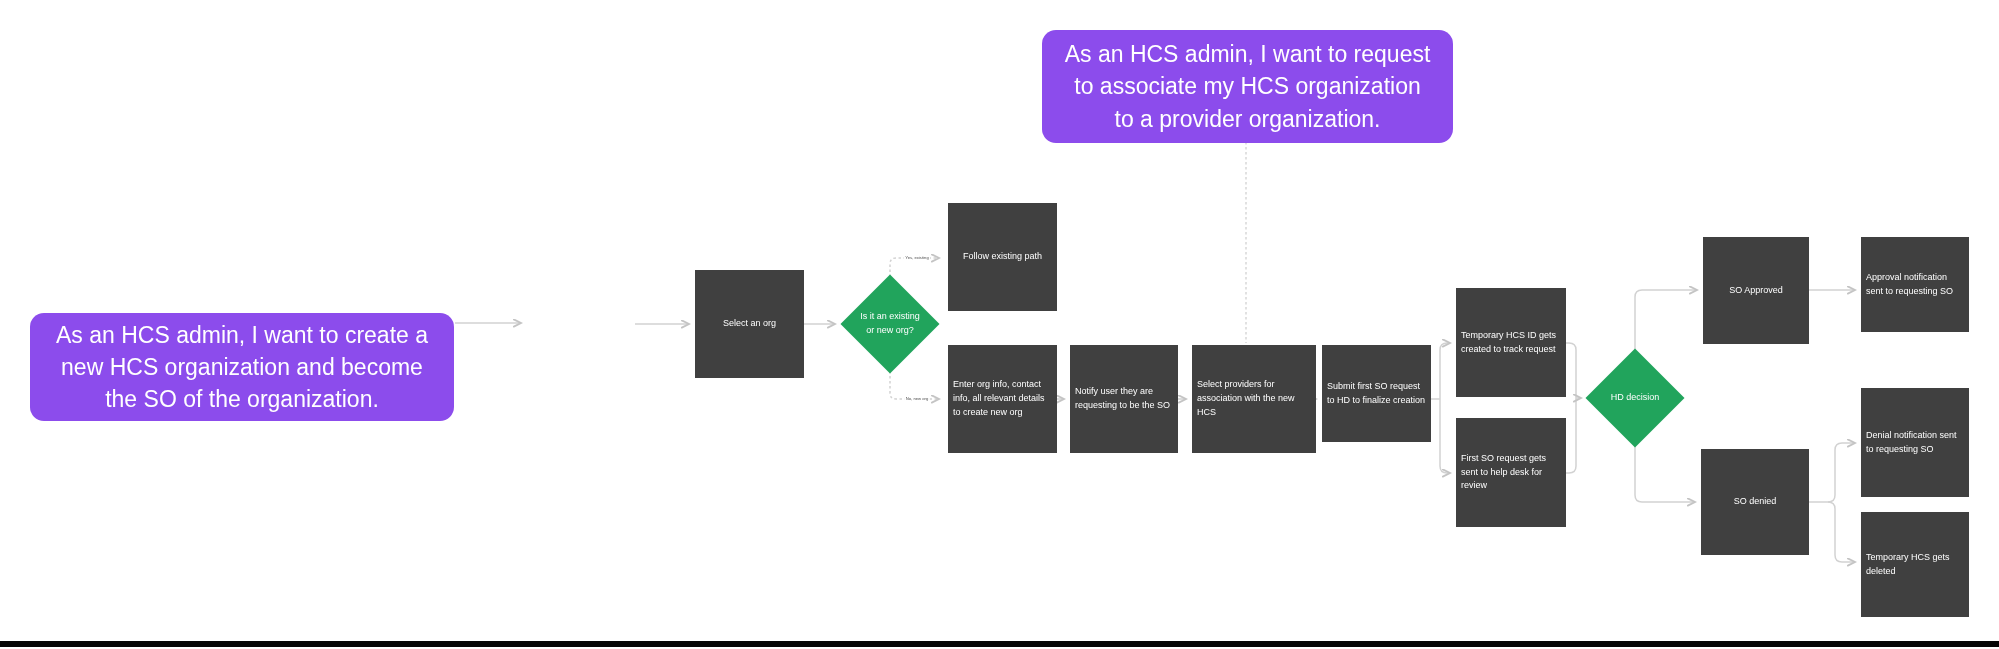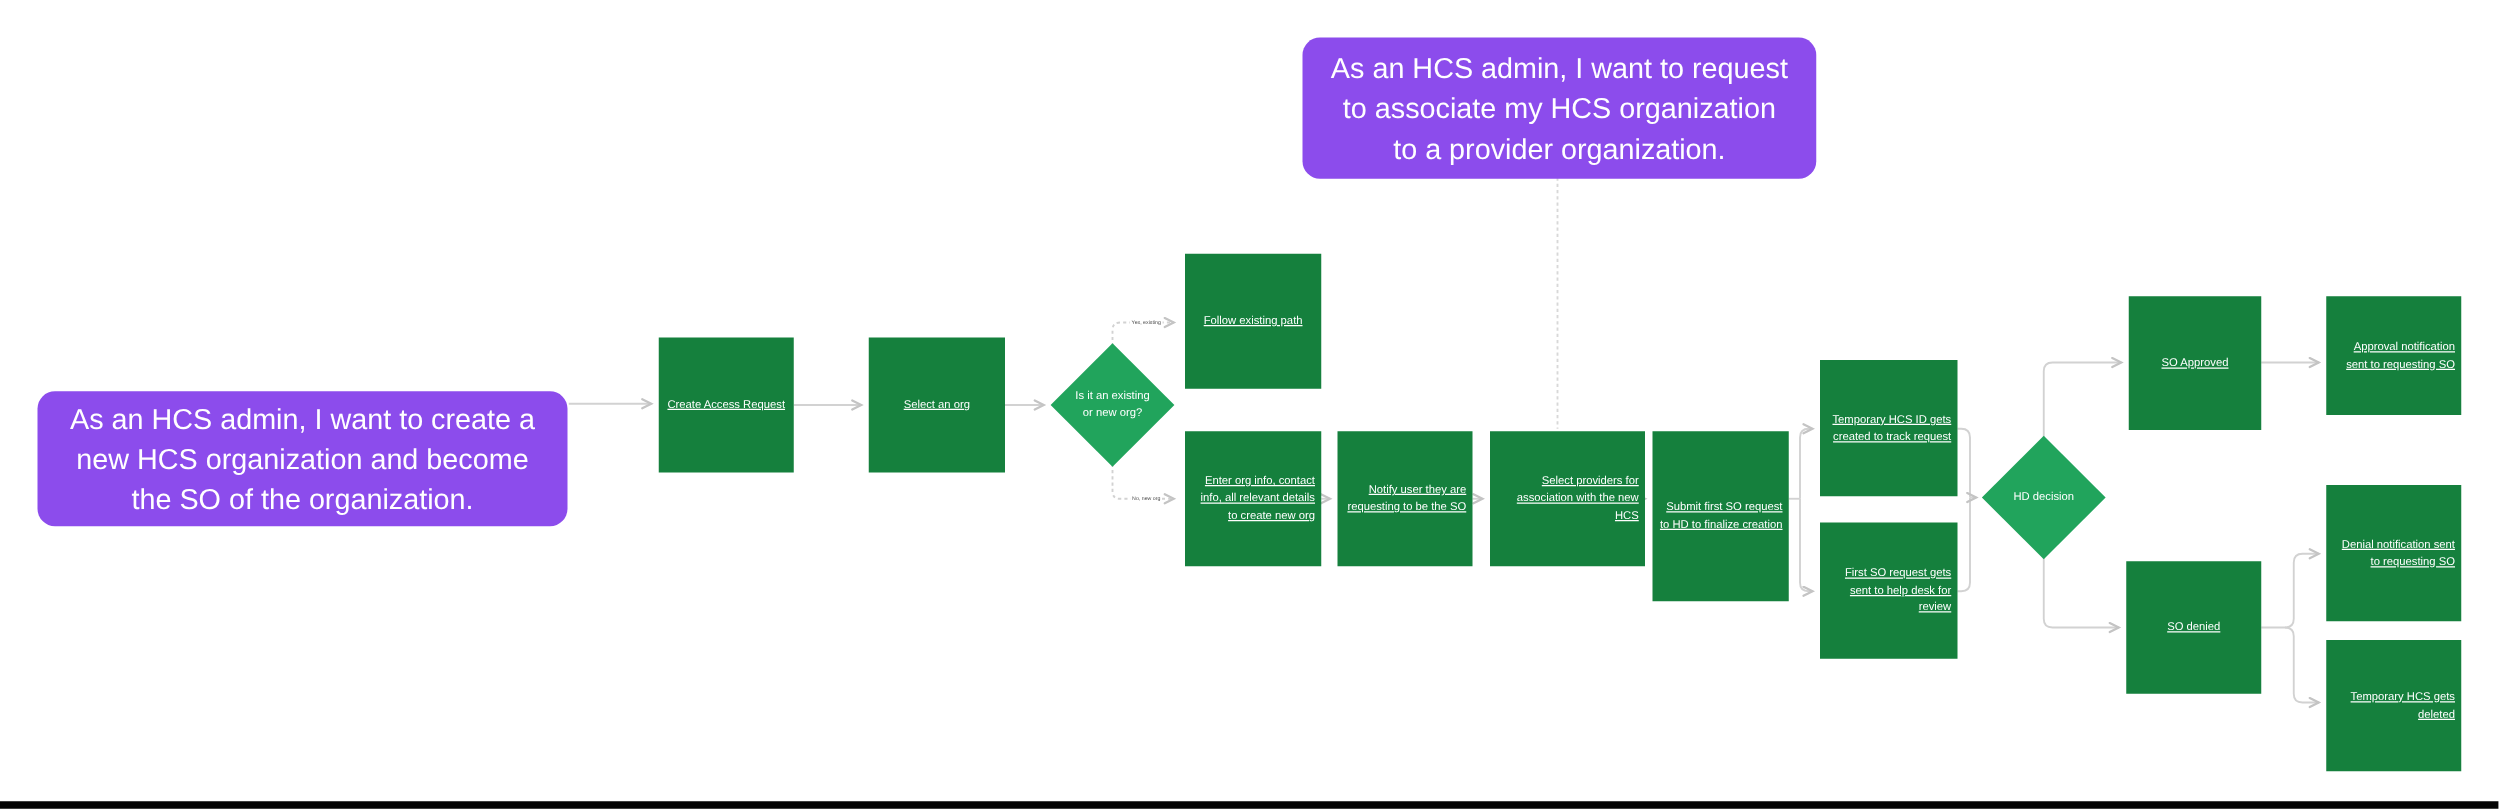--- a/index.html
+++ b/index.html
@@ -7,23 +7,23 @@
     position:relative;width:1999px;height:649px;background:#ffffff;overflow:hidden;
     font-family:"Liberation Sans","DejaVu Sans",sans-serif;
   }
   .wires{position:absolute;left:0;top:0;}
   .note{
     position:absolute;background:#8C4CEC;color:#ffffff;border-radius:14px;
     display:flex;align-items:center;justify-content:center;text-align:center;
     font-size:23px;font-weight:500;line-height:1.4;padding:0 22px;box-sizing:border-box;
   }
   .node{
-    position:absolute;background:#15803d;color:#ffffff;
-    display:flex;align-items:center;justify-content:center;text-align:right;
-    font-size:9px;line-height:1.55;padding:5px;box-sizing:border-box;text-decoration:underline;
+    position:absolute;background:#404040;color:#ffffff;
+    display:flex;align-items:center;justify-content:center;text-align:left;
+    font-size:9px;line-height:1.55;padding:5px;box-sizing:border-box;
   }
   .diamond{
     position:absolute;background:#21A45C;transform:rotate(45deg);
   }
   .diamond-text{
     position:absolute;inset:0;transform:rotate(-45deg);
     display:flex;align-items:center;justify-content:center;text-align:center;
     color:#ffffff;font-size:9px;line-height:1.55;
   }
   .edge-label{
@@ -64,37 +64,36 @@
       <path d="M1809,502 H1828 Q1835,502 1835,495 V450 Q1835,443 1842,443 H1855" marker-end="url(#arr)"></path>
       <path d="M1828,502 Q1835,502 1835,509 V555 Q1835,562 1842,562 H1855" marker-end="url(#arr)"></path>
       <path stroke-dasharray="2.5 2.5" stroke="#D8D8D8" d="M1246,142 V343"></path>
     </g>
   </svg>
 
   <div class="note" style="left:30px;top:269px;width:424px;height:108px;margin-top:44px;">As an HCS admin, I want to create a new HCS organization and become the SO of the organization.</div>
 
   <div class="note" style="left:1042px;top:30px;width:411px;height:113px;">As an HCS admin, I want to request to associate my HCS organization to a provider organization.</div>
 
-  <div class="node" style="left:527px;top:270px;width:108px;height:108px;">Create Access Request</div>
 
   <div class="node" style="left:695px;top:270px;width:109px;height:108px;">Select an org</div>
 
   <div class="diamond" style="left:855px;top:289px;width:70px;height:70px;">
     <span class="diamond-text">Is it an existing or new org?</span>
   </div>
 
   <div class="node" style="left:948px;top:203px;width:109px;height:108px;">Follow existing path</div>
 
   <div class="node" style="left:948px;top:345px;width:109px;height:108px;">Enter org info, contact info, all relevant details to create new org</div>
 
   <div class="node" style="left:1070px;top:345px;width:108px;height:108px;">Notify user they are requesting to be the SO</div>
 
   <div class="node" style="left:1192px;top:345px;width:124px;height:108px;">Select providers for association with the new HCS</div>
 
-  <div class="node" style="left:1322px;top:345px;width:109px;height:136px;">Submit first SO request to HD to finalize creation</div>
+  <div class="node" style="left:1322px;top:345px;width:109px;height:97px;">Submit first SO request to HD to finalize creation</div>
 
   <div class="node" style="left:1456px;top:288px;width:110px;height:109px;">Temporary HCS ID gets created to track request</div>
 
   <div class="node" style="left:1456px;top:418px;width:110px;height:109px;">First SO request gets sent to help desk for review</div>
 
   <div class="diamond" style="left:1600px;top:363px;width:70px;height:70px;">
     <span class="diamond-text">HD decision</span>
   </div>
 
   <div class="node" style="left:1703px;top:237px;width:106px;height:107px;">SO Approved</div>

